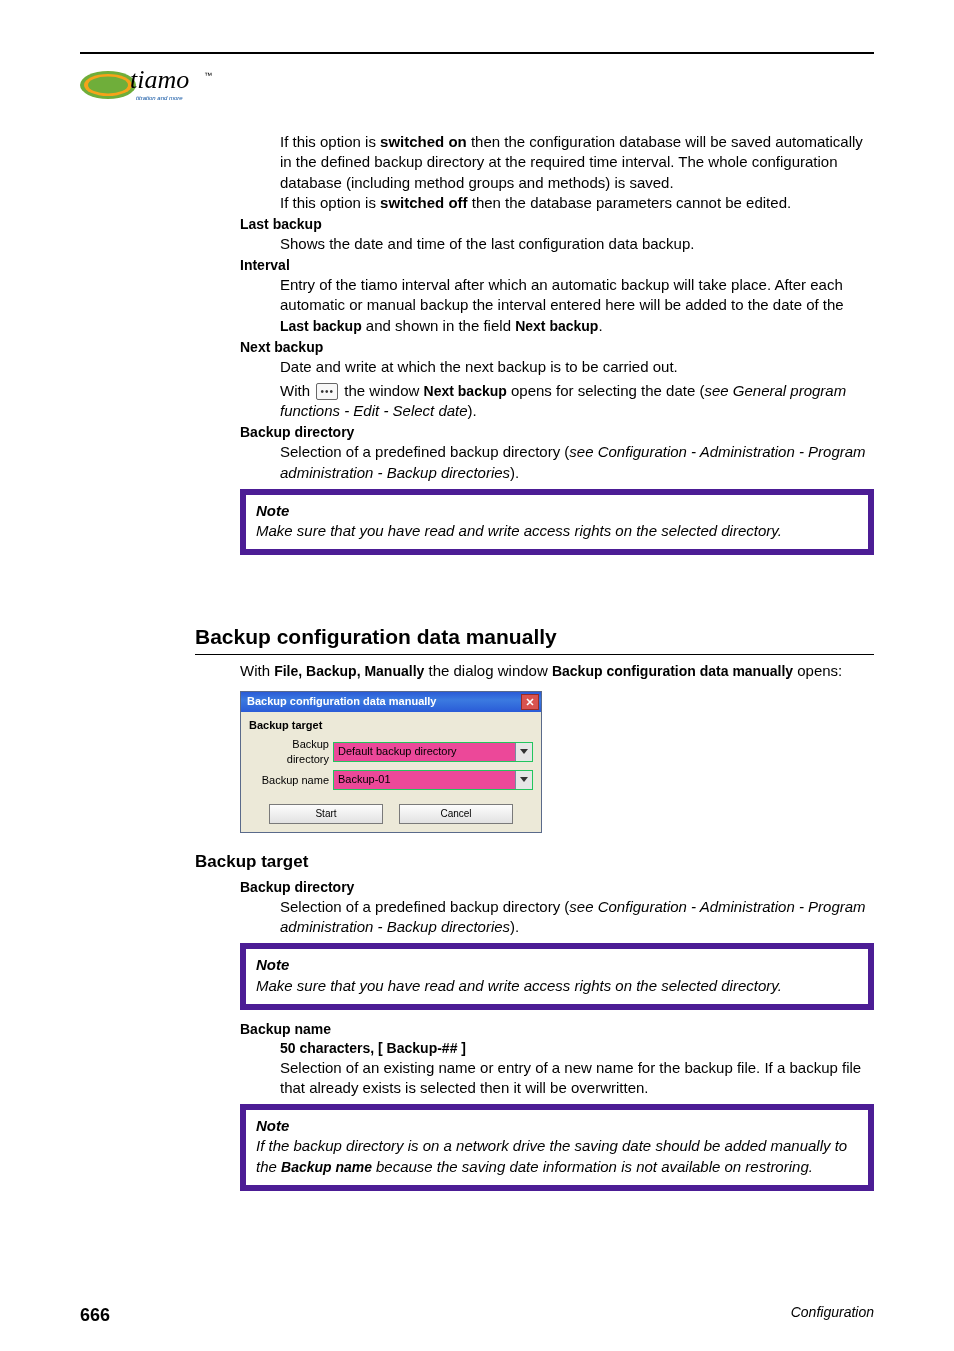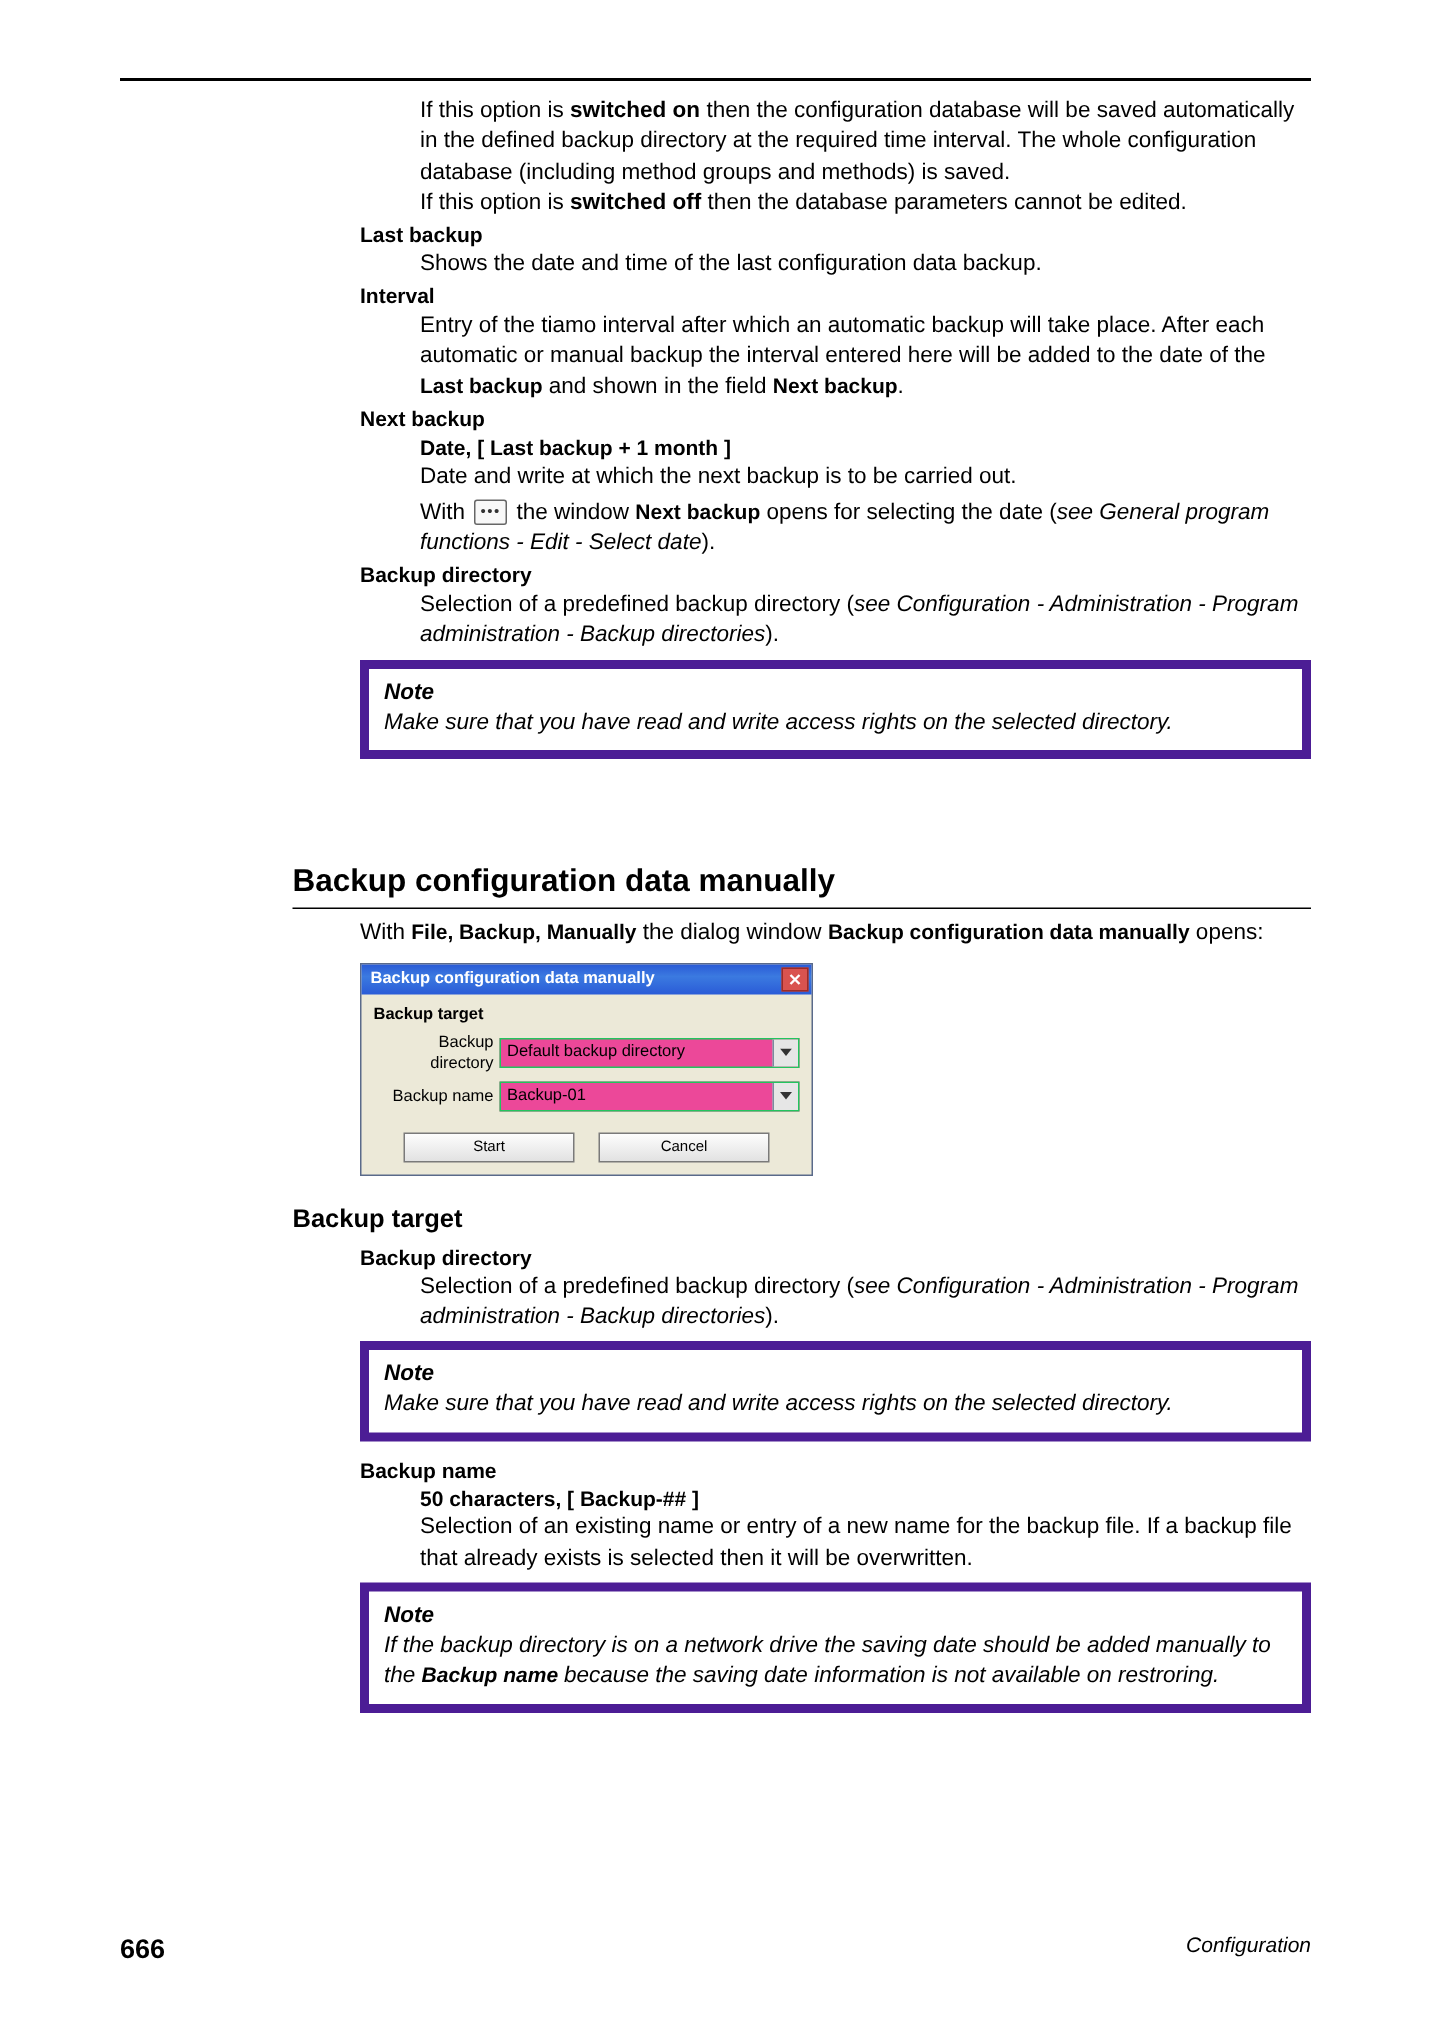--- a/index.html
+++ b/index.html
@@ -145,54 +145,63 @@
     min-width:60px;
     text-align:center;
     border:1px solid #7a7a7a;
     background:linear-gradient(#fdfdfd,#e2e2e2);
     padding:2px 26px;
     font-size:10px;
   }
 
   .footer {
     position:absolute;
-    bottom:40px;
+    bottom:24px;
     left:80px; right:80px;
     display:flex; justify-content:space-between;
     font-size:14px;
     text-align:right;
   }
   .footer .pn { font-weight:bold; font-size:18px;}
   .footer .lab { font-style:italic; }
 </style>
 </head>
 <body>
 
 <div class="page">
   <div class="topbar"></div>
 
+  <div class="logo">
+    <svg width="140" height="42" viewBox="0 0 140 42">
+      <ellipse cx="28" cy="21" rx="28" ry="14" fill="#6fae3a"></ellipse>
+      <ellipse cx="28" cy="21" rx="24" ry="11" fill="#f6a31a"></ellipse>
+      <ellipse cx="28" cy="21" rx="20" ry="8.5" fill="#6fae3a"></ellipse>
+      <text x="50" y="24" font-family="Georgia, 'Times New Roman', serif" font-style="italic" font-size="26" fill="#000">tiamo</text>
+      <text x="124" y="14" font-size="8" fill="#000">™</text>
+      <text x="56" y="36" font-size="6" fill="#0a50a0" font-style="italic">titration and more</text>
+    </svg>
+  </div>
 
   <div class="body-col">
     <p class="para para-first">
       <span>If this option is </span><span class="bold">switched on</span><span> then the configuration database will be saved automatically in the defined backup directory at the required time interval. The whole configuration database (including method groups and methods) is saved.</span>
     </p>
     <p class="para" style="margin-top:0">
       <span>If this option is </span><span class="bold">switched off</span><span> then the database parameters cannot be edited.</span>
     </p>
 
     <div class="label">Last backup</div>
     <div class="para">Shows the date and time of the last configuration data backup.</div>
 
     <div class="label">Interval</div>
     <div class="para">
       <span>Entry of the tiamo interval after which an automatic backup will take place. After each automatic or manual backup the interval entered here will be added to the date of the </span><span class="boldsm">Last backup</span><span> and shown in the field </span><span class="boldsm">Next backup</span><span>.</span>
     </div>
 
     <div class="label">Next backup</div>
-    <div class="sublabel">Date, [ Last backup + 1 month ]</div>
     <div class="para">Date and write at which the next backup is to be carried out.</div>
     <div class="para" style="margin-top:4px">
       <span>With </span><span class="smallbtn"><span class="dots">•••</span></span><span> the window </span><span class="boldsm">Next backup</span><span> opens for selecting the date (</span><span class="italic">see General program functions - Edit - Select date</span><span>).</span>
     </div>
 
     <div class="label">Backup directory</div>
     <div class="para">
       <span>Selection of a predefined backup directory (</span><span class="italic">see Configuration - Administration - Program administration - Backup directories</span><span>).</span>
     </div>
 

